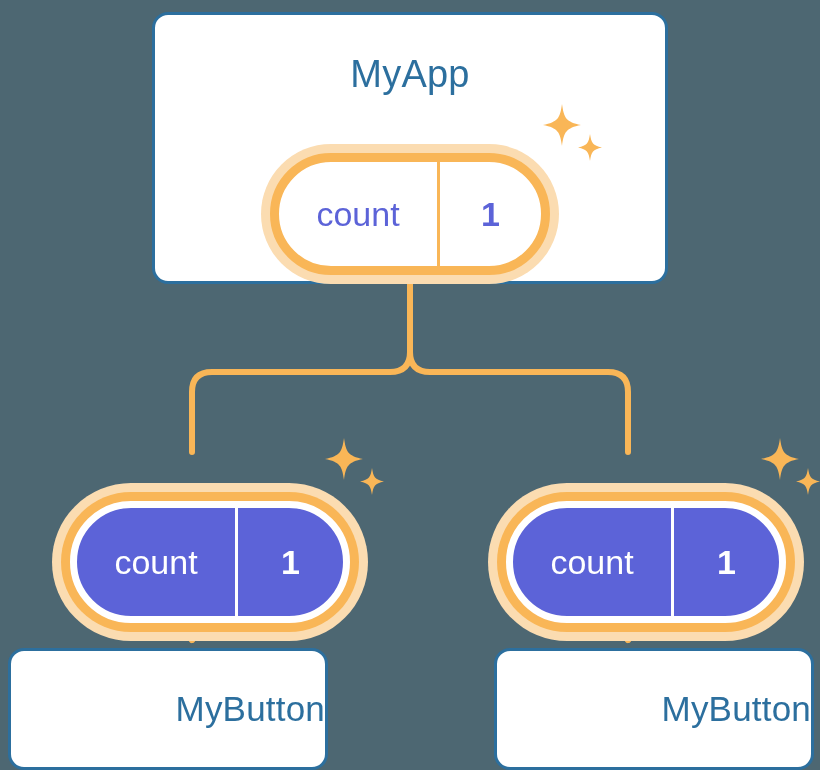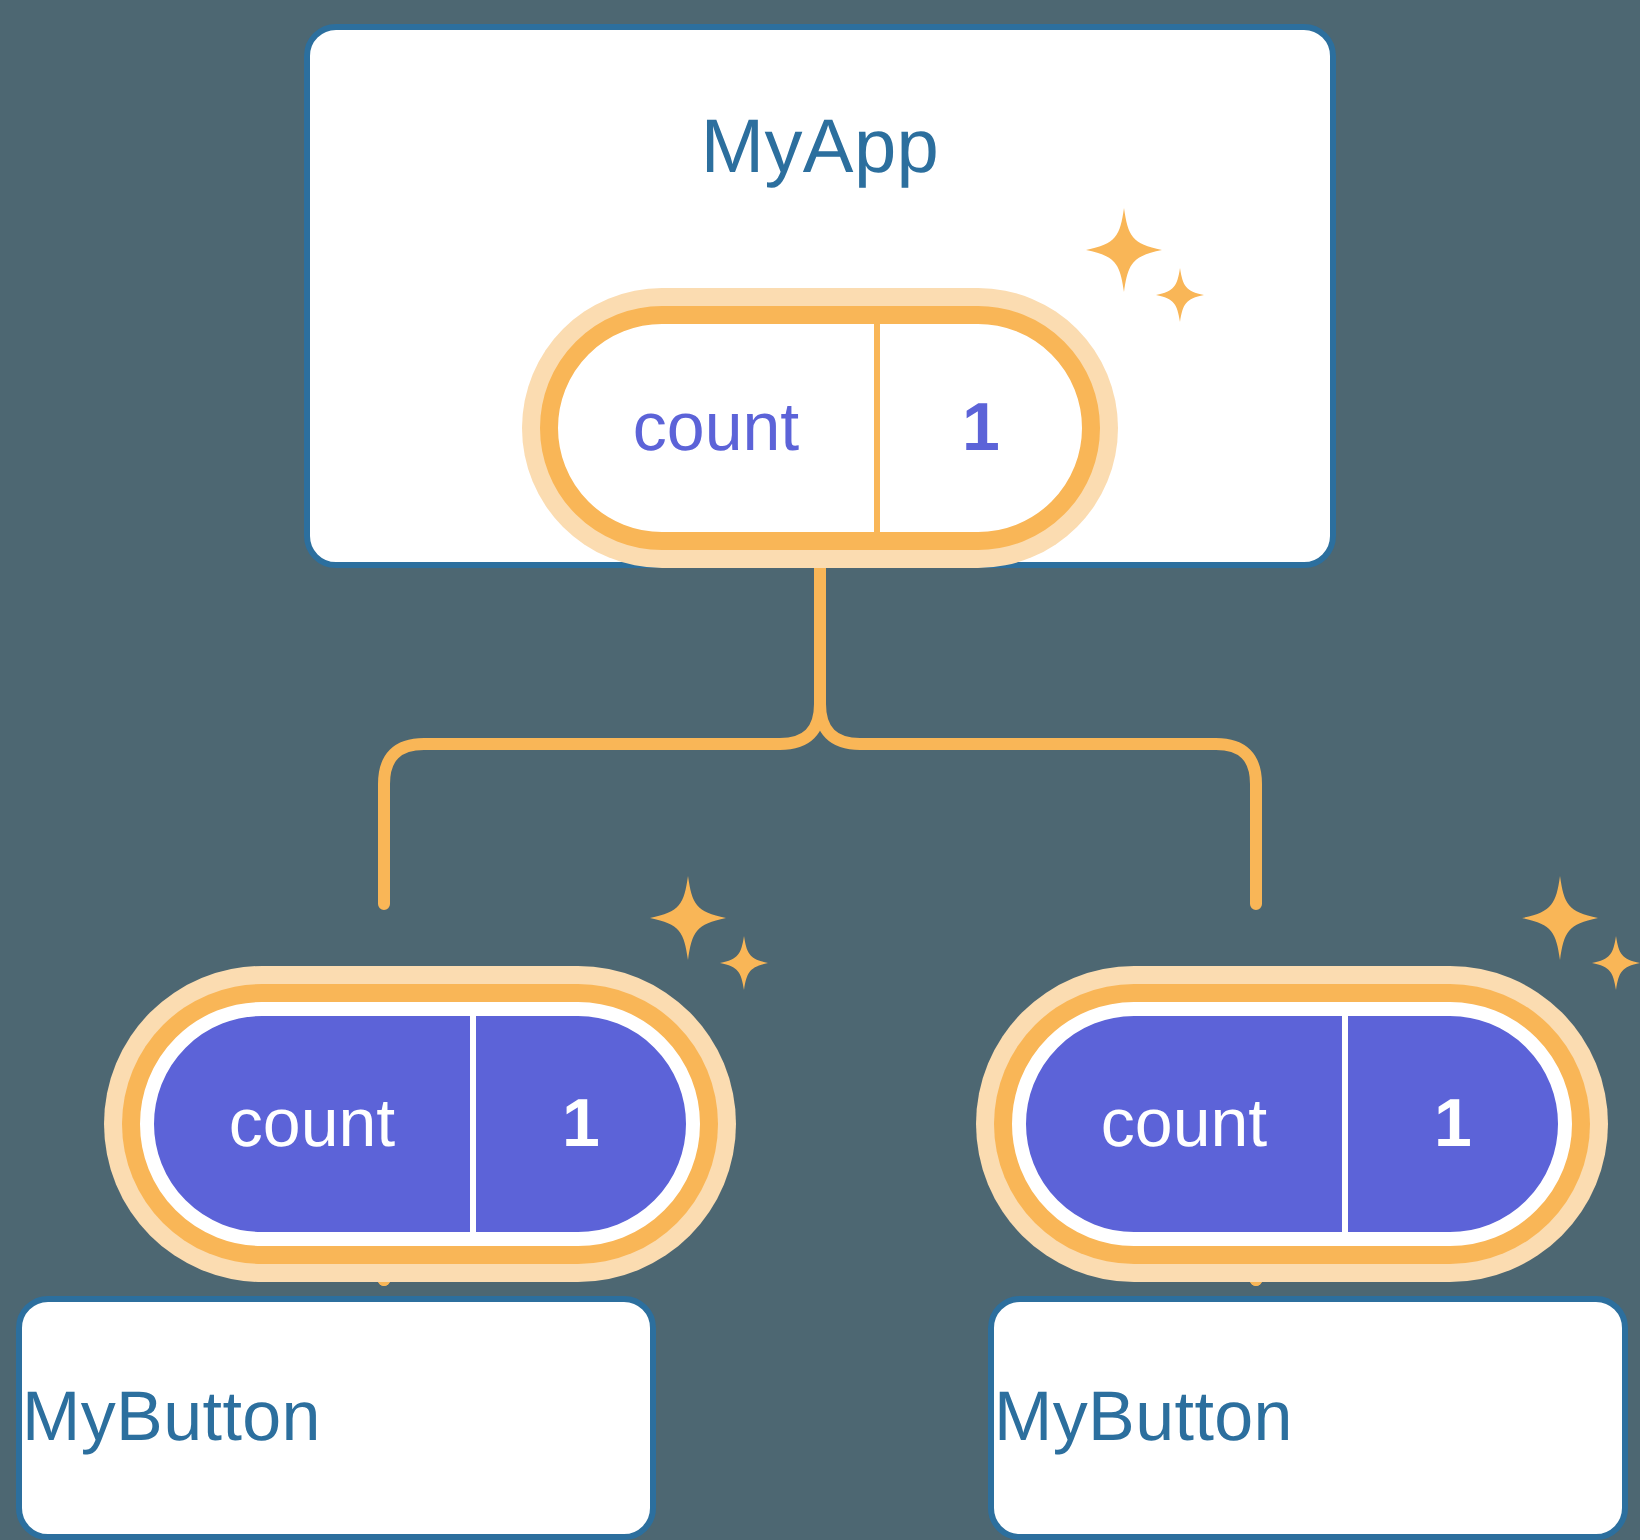--- a/index.html
+++ b/index.html
@@ -133,21 +133,21 @@
 
   
   .btn-box {
     position: absolute;
     background: #ffffff;
     border: 3px solid #2c6f9e;
     border-radius: 16px;
     box-sizing: border-box;
     display: flex;
     align-items: center;
-    justify-content: flex-start;
+    justify-content: flex-end;
   }
   .btn-label {
     font-size: 35px;
     color: #2c6f9e;
     letter-spacing: .2px;
   }
 </style>
 </head>
 <body>
 

